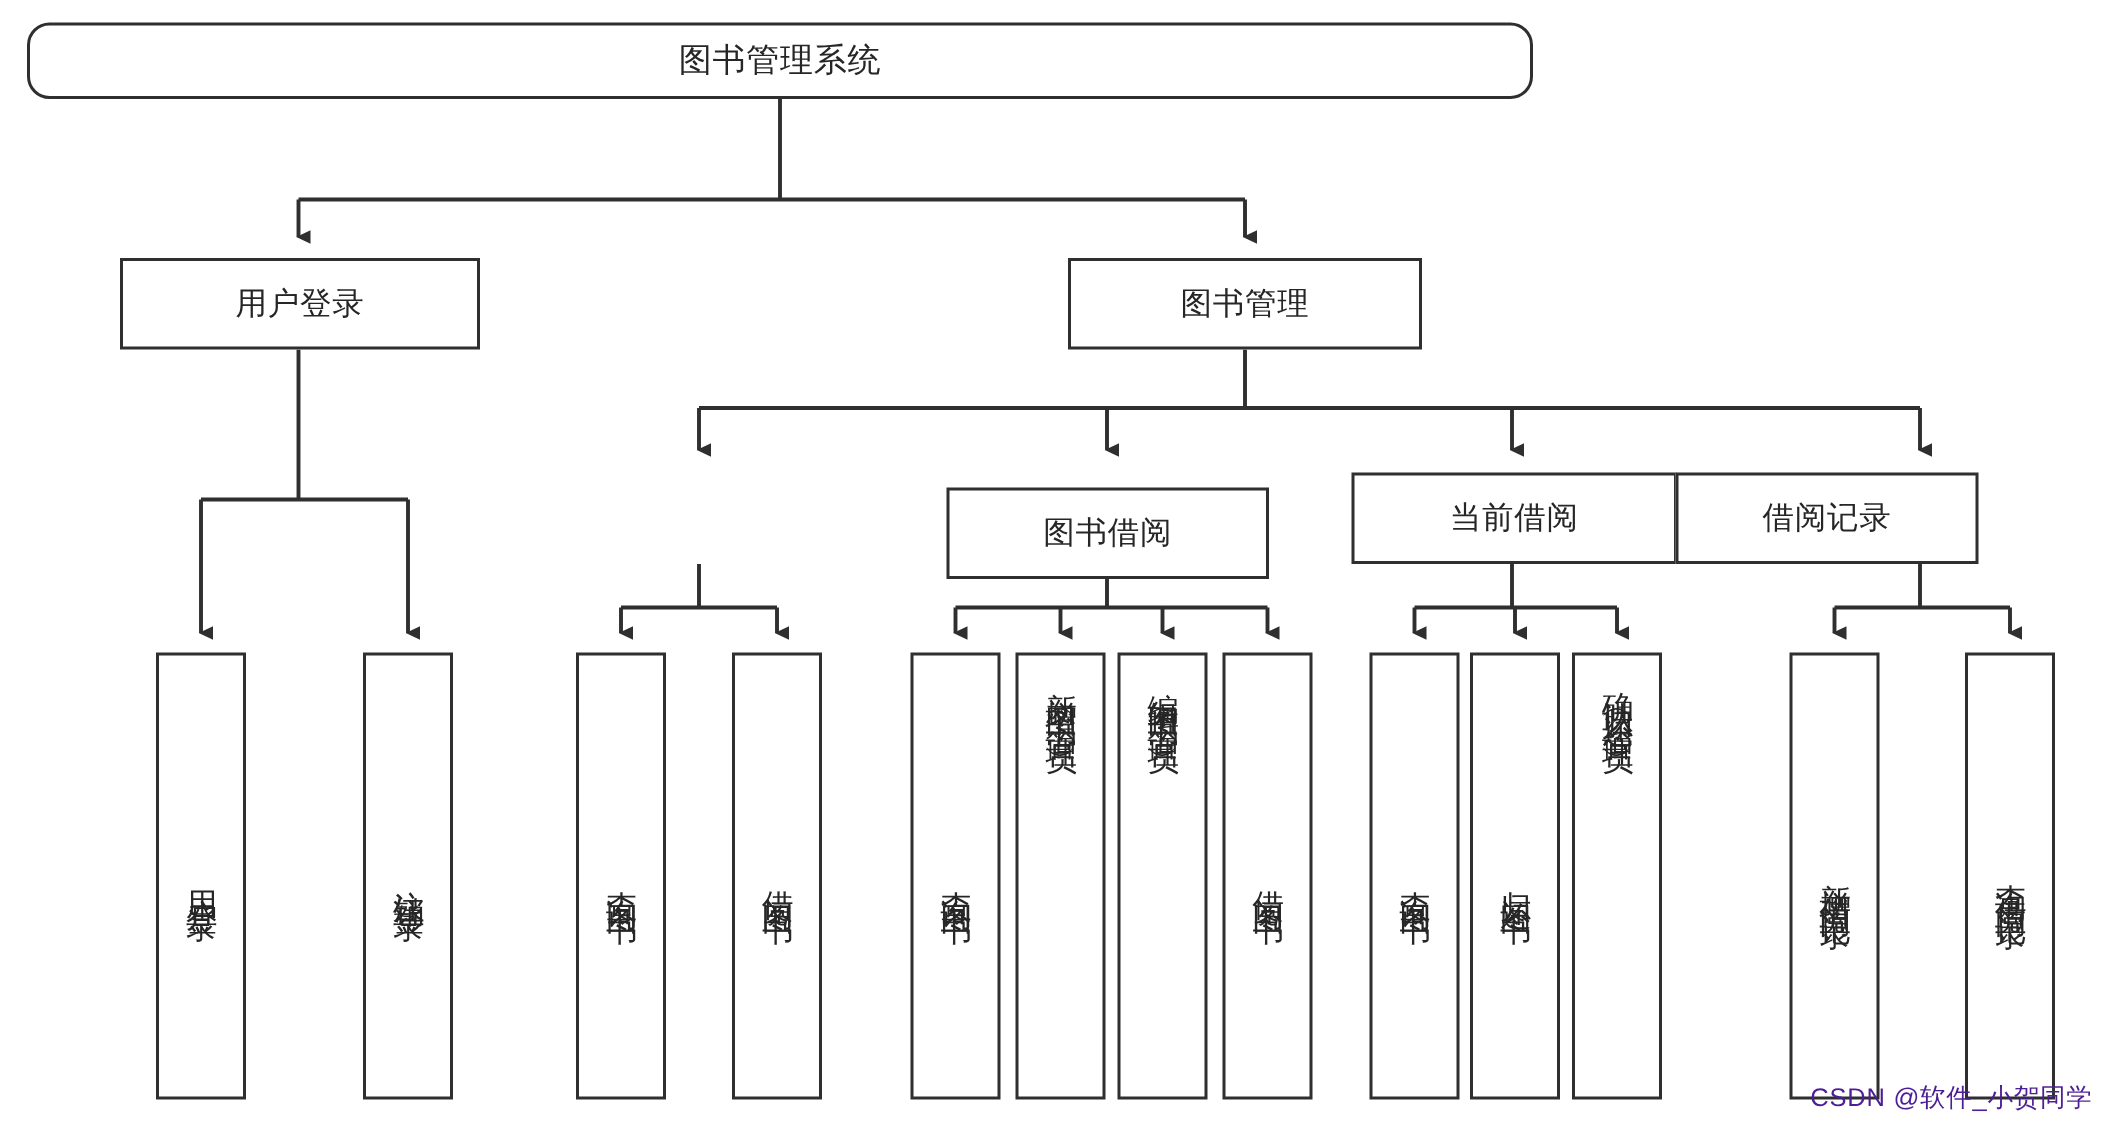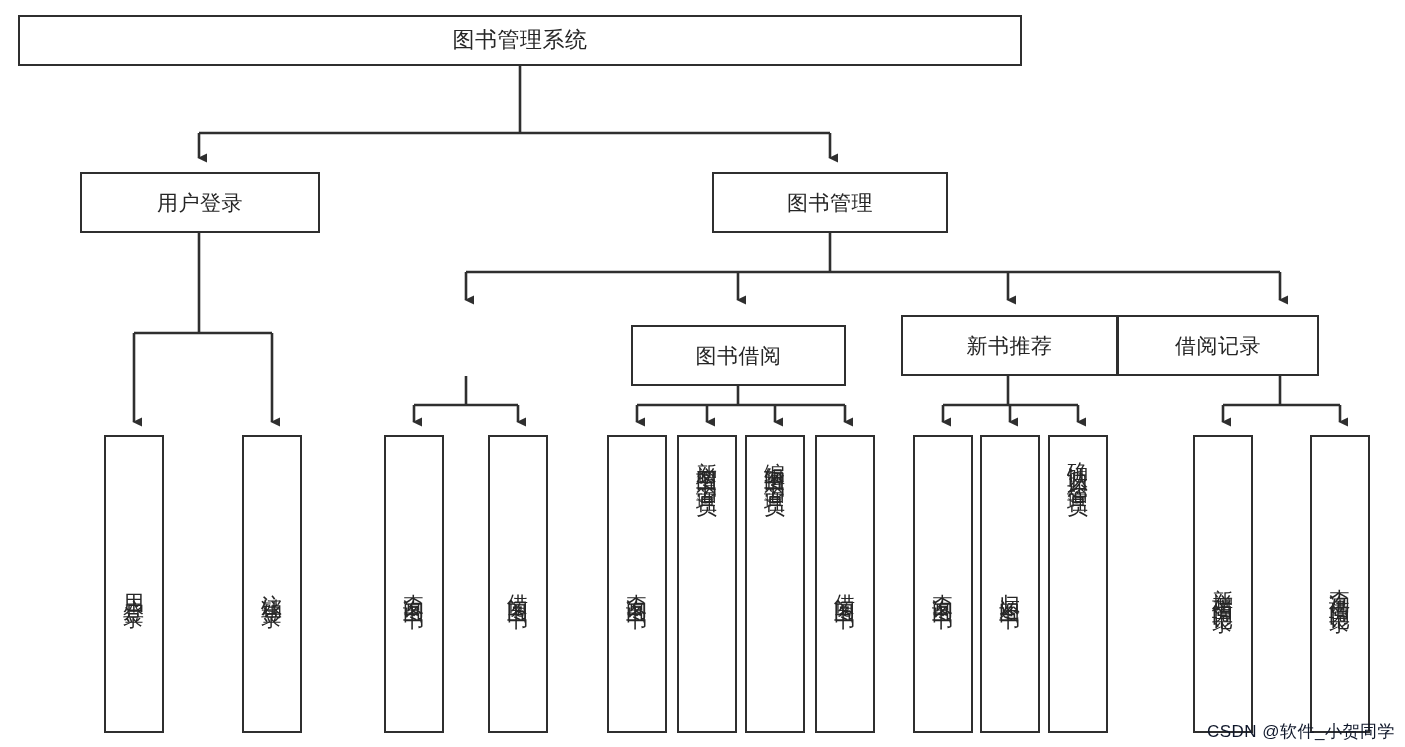--- a/index.html
+++ b/index.html
@@ -37,20 +37,21 @@
     color: #262626;
   }
   .node-h {
     font-size: 21px;
     line-height: 1.1;
     letter-spacing: 0.5px;
     white-space: nowrap;
   }
   .node-root {
     font-size: 22px;
+    border-radius: 15px;
   }
   
   .node-v {
     writing-mode: vertical-rl;
     text-orientation: upright;
     font-size: 21px;
     letter-spacing: 5px;
     line-height: 1;
     padding: 6px 0 0 0;
     align-items: center;
@@ -61,21 +62,21 @@
     padding-top: 8px;
   }
   .node-v .vtext {
     display: block;
   }
   #watermark {
     position: absolute;
     right: 10px;
     bottom: 4px;
     font-size: 17px;
-    color: #0f172a;
+    color: #4c1d95;
     letter-spacing: 0.5px;
     white-space: nowrap;
     font-family: "Liberation Sans", "DejaVu Sans", sans-serif;
   }
 </style>
 </head>
 <body>
 
 <div id="diagram-canvas">
 
@@ -142,21 +143,21 @@
   <div class="node node-h" style="left:712px; top:172px; width:236px; height:61px;">
     <span>图书管理</span>
   </div>
 
 
   <div class="node node-h" style="left:631px; top:315px; width:215px; height:61px;margin-top:10px;">
     <span>图书借阅</span>
   </div>
 
   <div class="node node-h" style="left:901px; top:315px; width:217px; height:61px;">
-    <span>新书推荐</span>
+    <span>当前借阅</span>
   </div>
 
   <div class="node node-h" style="left:1117px; top:315px; width:202px; height:61px;">
     <span>借阅记录</span>
   </div>
 
   <div class="node node-v" style="left:104px; top:435px; width:60px; height:298px;">
     <span class="vtext">用户登录</span>
   </div>
 

